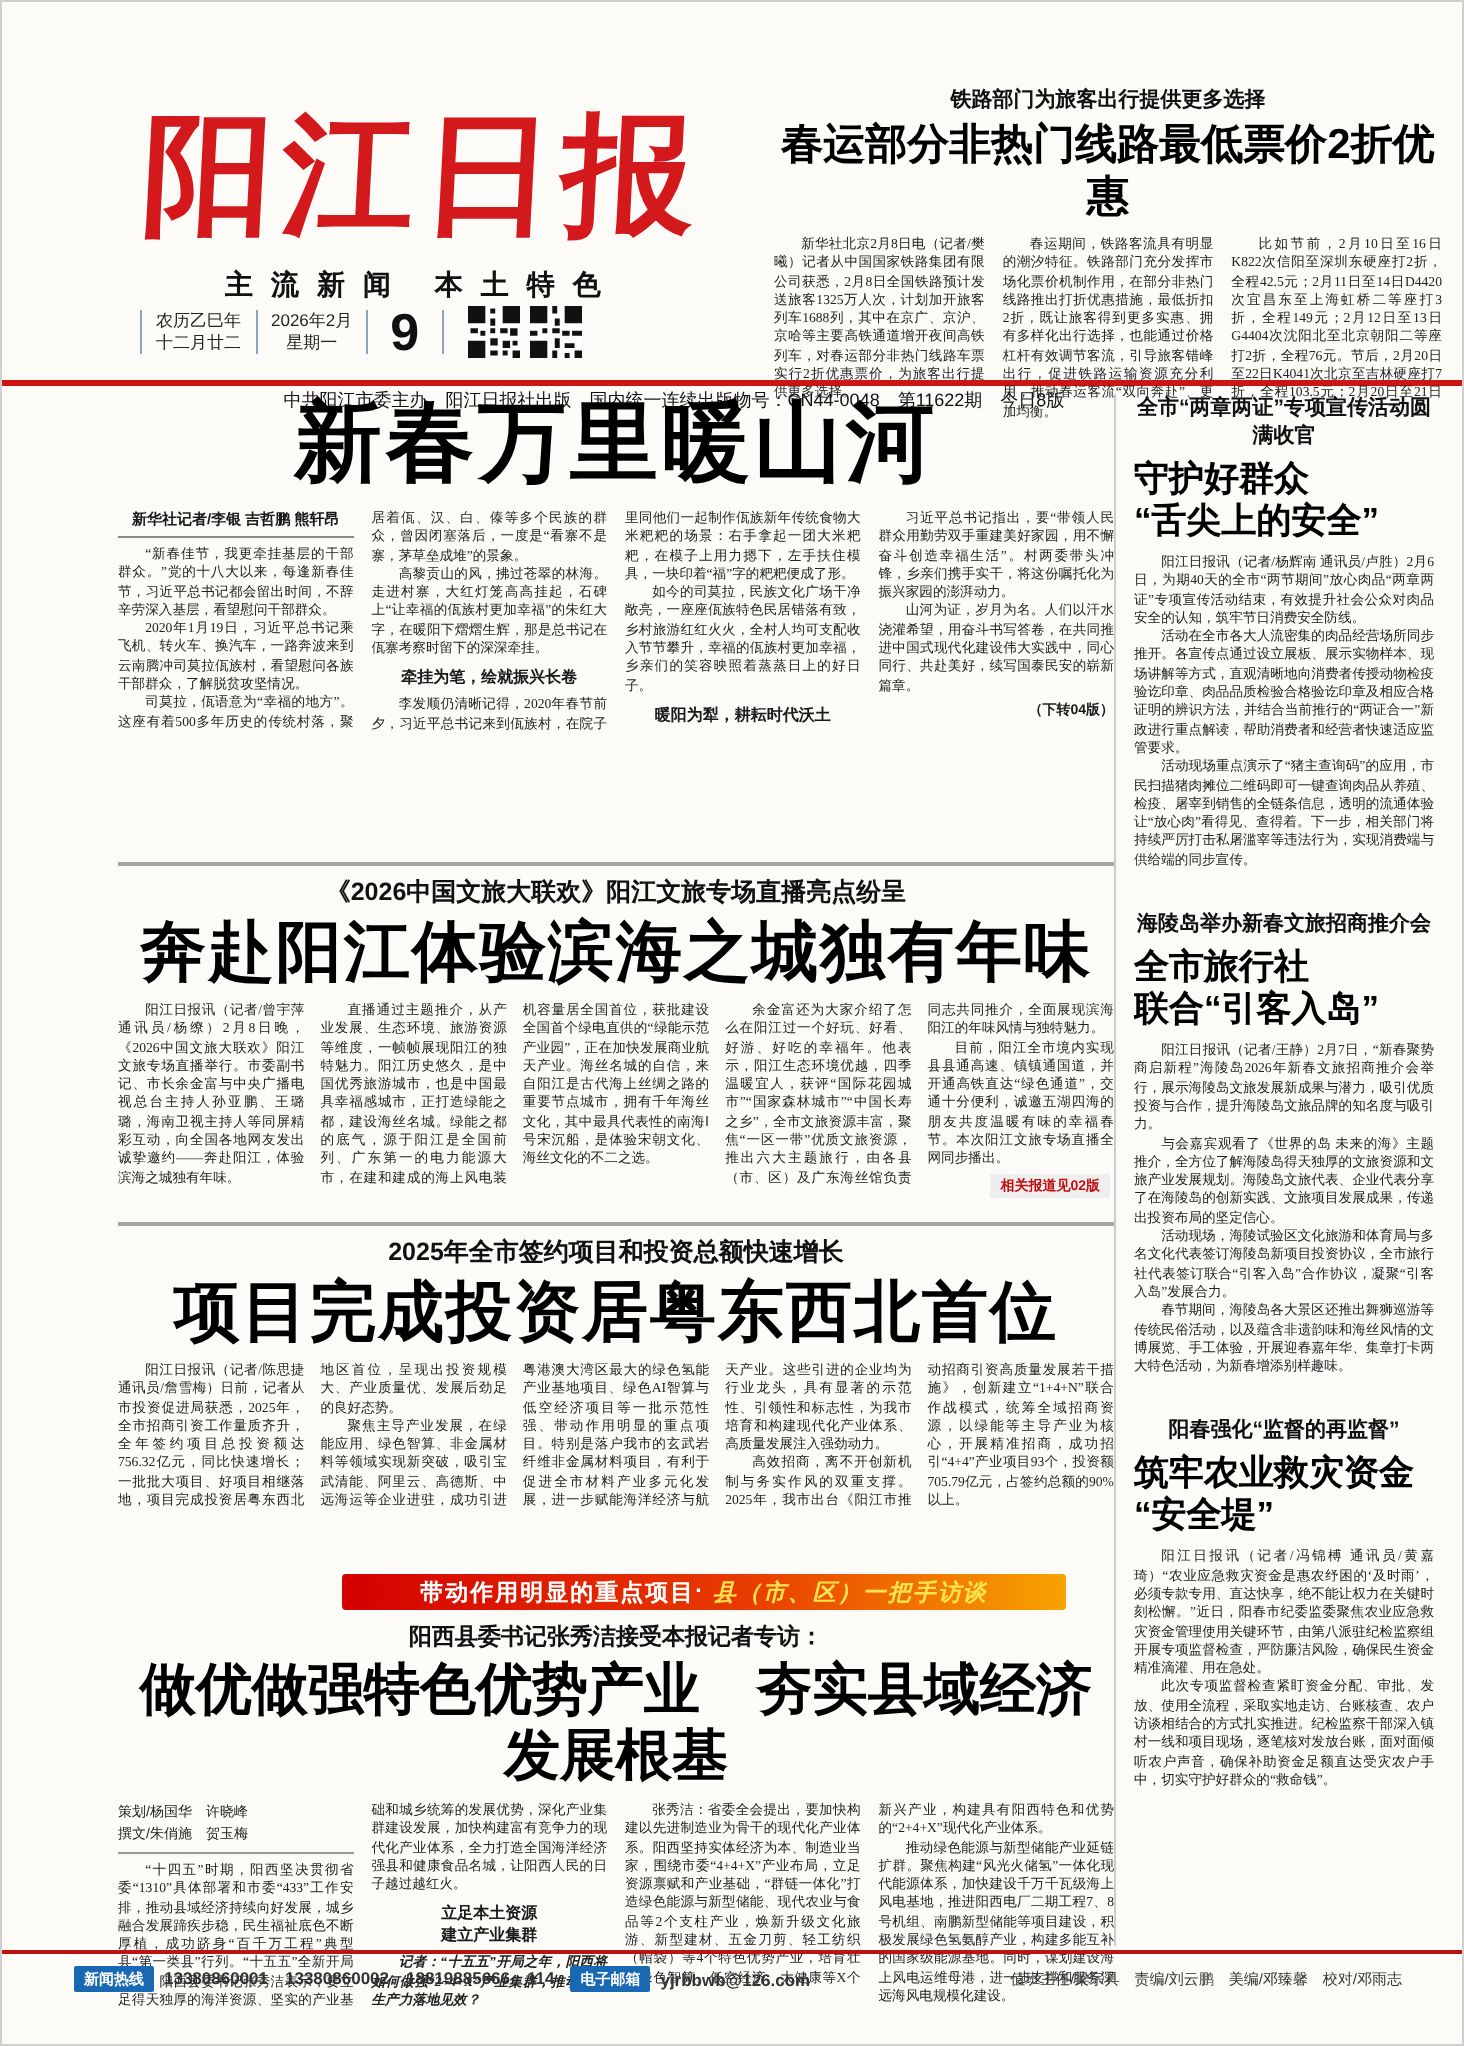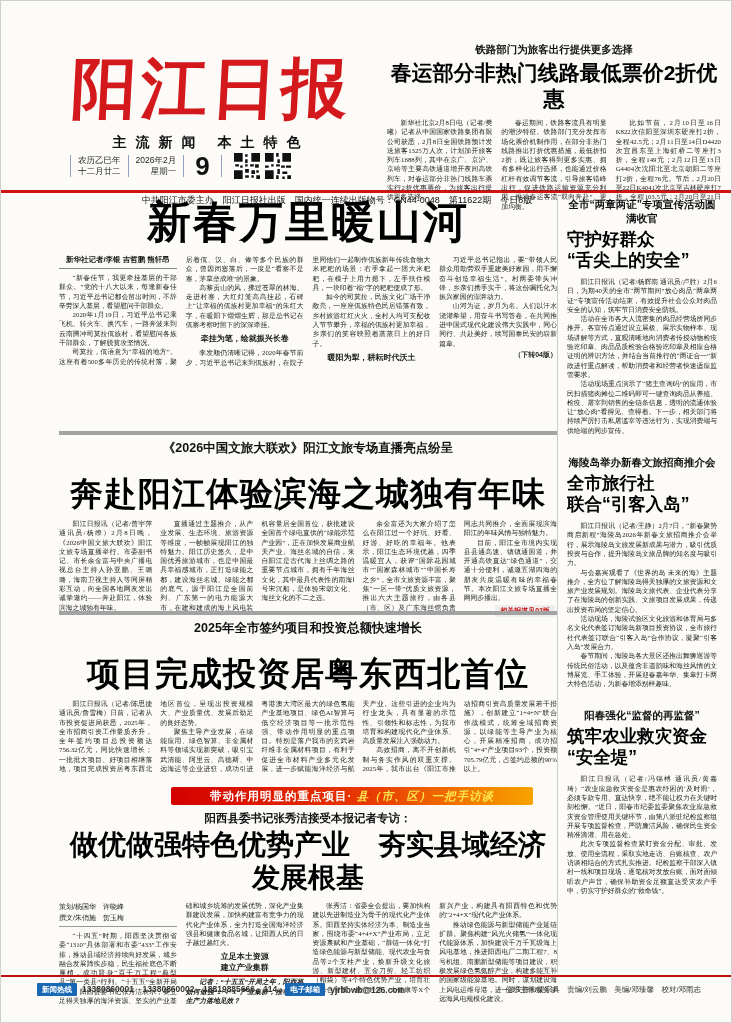--- a/index.html
+++ b/index.html
@@ -20,21 +20,21 @@
   .slogan {
     position:absolute; left:56px; top:133px; width:308px;
     font-family:"Liberation Sans", sans-serif; font-weight:bold;
     font-size:14px; letter-spacing:9px; text-align:center; color:#111;
   }
   .dateline {
     position:absolute; left:62px; top:150px; width:300px; height:30px;
     display:flex; align-items:center; font-family:"Liberation Sans", sans-serif;
   }
   .dl-sep { width:1px; height:22px; background:#8fa3c0; margin:0 7px; }
-  .dl-small { font-size:8.5px; line-height:11px; color:#222; text-align:right; }
+  .dl-small { font-size:8.5px; line-height:11px; color:#222; text-align:center; }
   .dl-day { font-size:26px; font-weight:bold; color:#111; padding:0 4px; }
   .qr { width:26px; height:26px; margin-left:5px; }
   .publine {
     position:absolute; left:56px; top:193px; width:560px;
     font-size:9px; color:#111; font-family:"Liberation Sans", sans-serif;text-align:center;
   }
   .rule-red-top { position:absolute; left:0; top:189px; width:732px; height:3px; background:#cf1414; }
 
   
   .para { font-size:6.8px; line-height:9.3px; text-align:justify; text-indent:2em; color:#222; }
@@ -50,23 +50,23 @@
   .tr-body { margin-top:6px; column-count:3; column-gap:9px; height:96px; overflow:hidden; }
 
   
   .lead { position:absolute; left:58px; top:196px; width:498px; }
   .lead .headline { font-size:44px; line-height:50px; letter-spacing:2px; }
   .lead-body { margin-top:8px; column-count:4; column-gap:9px; height:166px; overflow:hidden; }
   .byline { font-family:"Liberation Sans", sans-serif; font-weight:bold; font-size:7.5px; text-align:center;
             border-bottom:1px solid #888; padding-bottom:3px; margin-bottom:4px; break-inside:avoid; }
 
   
-  .band { position:absolute; left:58px; width:498px; border-top:4px solid #a3a3a3; padding-top:5px; }
+  .band { position:absolute; left:58px; width:498px; border-top:2px solid #a3a3a3; padding-top:5px; }
   .band .kicker { font-size:12.5px; }
-  .band .headline { font-size:33px; line-height:38px; letter-spacing:1px; margin-top:18px; }
+  .band .headline { font-size:33px; line-height:38px; letter-spacing:1px; margin-top:2px; }
   .band-body { margin-top:6px; column-count:5; column-gap:8px; overflow:hidden; }
   .note-box { position:absolute; right:2px; bottom:2px; background:#eee; color:#c01010;
               font-family:"Liberation Sans", sans-serif; font-weight:bold; font-size:7px; padding:1px 5px; }
 
   
   .banner {
     position:absolute; left:170px; top:786px; width:362px; height:18px;
     background:linear-gradient(90deg,#d40000 0%, #e83a00 55%, #f8a300 100%);
     display:flex; align-items:center; justify-content:center;
     font-family:"Liberation Sans", sans-serif; font-weight:bold; font-size:11.5px;

